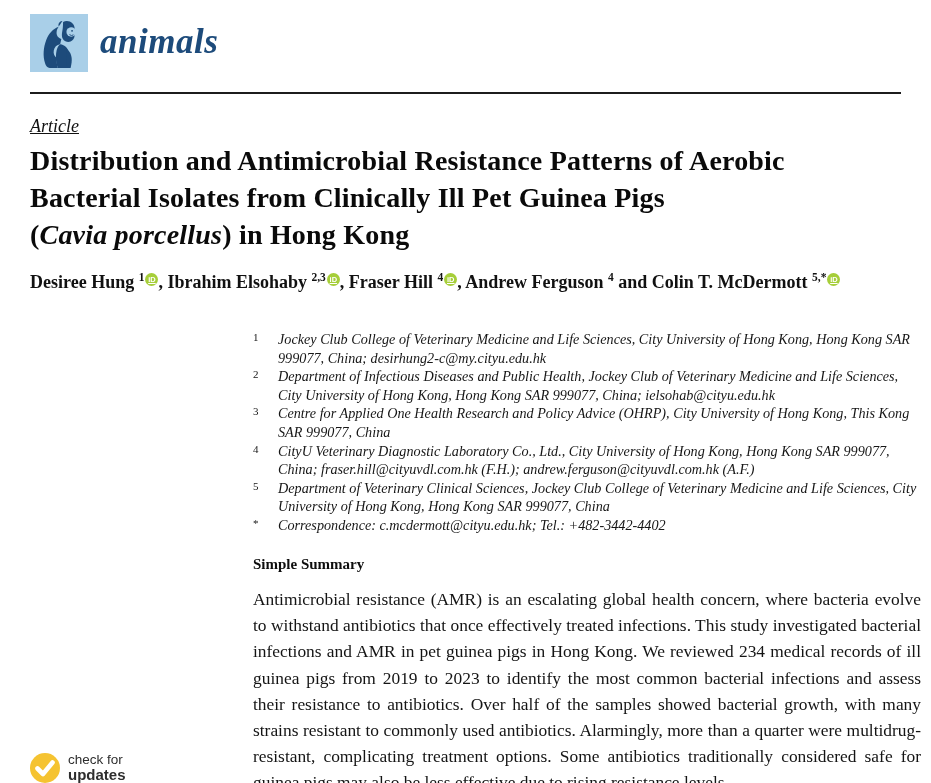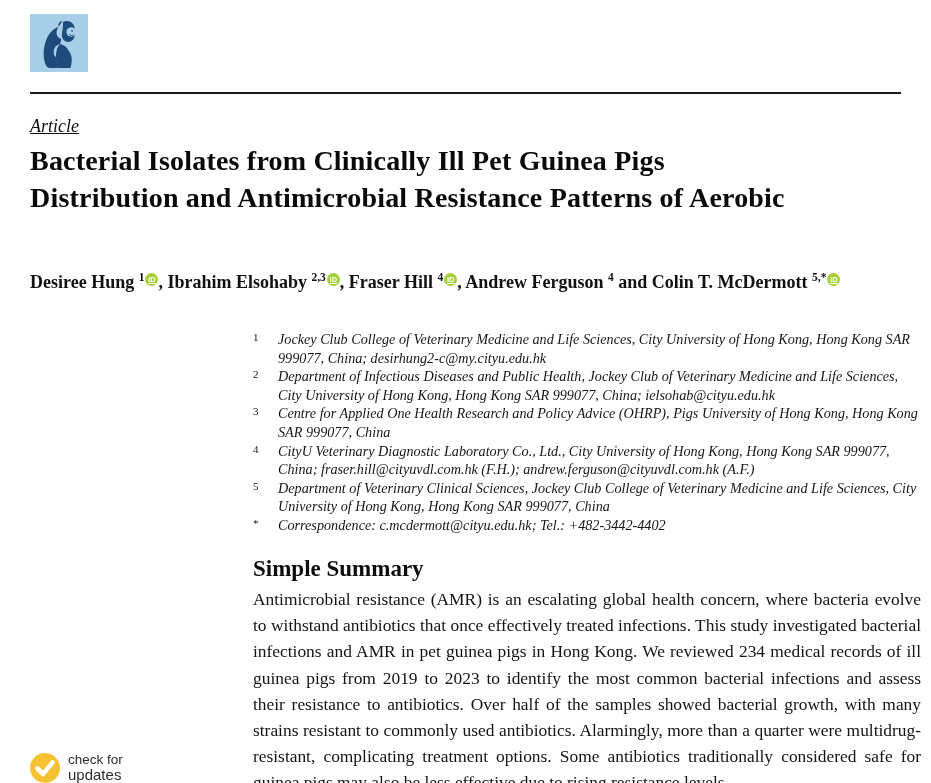--- a/index.html
+++ b/index.html
@@ -69,40 +69,40 @@
   .aff-row{display:flex;}
   .aff-marker{
     width:25px;flex:none;
     font-size:11px;vertical-align:super;
     position:relative;top:-2px;
   }
   .aff-text{width:643px;font-style:italic;}
   
   .ss-heading{
     position:absolute;left:253px;top:556px;
-    font-weight:bold;font-size:23px;color:#0d0d0d;
+    font-weight:bold;font-size:15px;color:#0d0d0d;
   }
   .ss-text{
     position:absolute;left:253px;top:586px;width:668px;
     font-size:17.4px;line-height:26.2px;
     text-align:justify;color:#141414;
   }
   
   .updates-badge{
     position:absolute;left:30px;top:752px;
     display:flex;align-items:flex-end;cursor:pointer;
   }
   .badge-circle{width:30px;height:30px;flex:none;}
   .badge-text{
     margin-left:8px;
     font-family:"Liberation Sans", sans-serif;
     color:#2e2e2e;
   }
   .badge-line1{font-size:13.5px;line-height:15px;}
-  .badge-line2{font-size:15px;font-weight:normal;line-height:16px;}
+  .badge-line2{font-size:15px;font-weight:bold;line-height:16px;}
 </style>
 </head>
 <body>
 
 <div class="page">
 
   <div class="journal-logo">
     <span>
       <svg viewBox="0 0 100 100">
         <rect x="0" y="0" width="100" height="100" fill="#a9cfe8"></rect>
@@ -110,47 +110,49 @@
         <path fill="#1d4b7b" d="M57 14 c5 -3 12 -2 16 2 3 3 4 6 4 10 0 2 -0.5 4 -1.4 6 1 2 1.4 4 1.2 6 -0.3 4 -2.8 8 -6.8 9.5 -3 1.2 -6 1 -9 -0.5 -4 -2 -6 -6 -6 -10 0 -7 2 -9 2 -23 z"></path>
         <circle fill="#a9cfe8" cx="71" cy="31" r="8.2"></circle>
         <circle fill="#1d4b7b" cx="66" cy="22.5" r="2"></circle>
         <circle fill="#1d4b7b" cx="72.5" cy="29" r="1.6"></circle>
         <path fill="none" stroke="#1d4b7b" stroke-width="1.6" d="M68 35.5 q3.5 3 7 0.5"></path>
         <path fill="#1d4b7b" d="M52 52 c8 1 14 7 15 15 1 9 -2 17 -3 26 l-16 0 c-3 -8 -4 -17 -3 -25 1 -8 3 -13 7 -16 z"></path>
         <path fill="#1d4b7b" d="M63 60 c6 4 9 12 9 19 0 5 -1 10 -2 14 l-8 0 z"></path>
       </svg>
     </span>
   </div>
+  <div class="wordmark">animals</div>
 
 
   <div class="header-rule"></div>
 
   <div class="article-type">Article</div>
 
   <h1 class="title" style="margin:0;">
+    <div class="t-line">Distribution and Antimicrobial Resistance Patterns of Aerobic</div>
     <div class="t-line">Bacterial Isolates from Clinically Ill Pet Guinea Pigs</div>
-    <div class="t-line">Distribution and Antimicrobial Resistance Patterns of Aerobic</div>
+    <div class="t-line"><span>(</span><em>Cavia porcellus</em><span>) in Hong Kong</span></div>
   </h1>
 
   <div class="authors">
     <span>Desiree Hung</span>&nbsp;<sup>1</sup><span class="orcid">iD</span><span>, </span><span>Ibrahim Elsohaby</span>&nbsp;<sup>2,3</sup><span class="orcid">iD</span><span>, </span><span>Fraser Hill</span>&nbsp;<sup>4</sup><span class="orcid">iD</span><span>, </span><span>Andrew Ferguson</span>&nbsp;<sup>4</sup><span> and </span><span>Colin T. McDermott</span>&nbsp;<sup>5,*</sup><span class="orcid">iD</span>
   </div>
 
   <div class="affiliations">
     <div class="aff-row">
       <div class="aff-marker">1</div>
       <div class="aff-text">Jockey Club College of Veterinary Medicine and Life Sciences, City University of Hong Kong, Hong Kong SAR 999077, China; desirhung2-c@my.cityu.edu.hk</div>
     </div>
     <div class="aff-row">
       <div class="aff-marker">2</div>
       <div class="aff-text">Department of Infectious Diseases and Public Health, Jockey Club of Veterinary Medicine and Life Sciences, City University of Hong Kong, Hong Kong SAR 999077, China; ielsohab@cityu.edu.hk</div>
     </div>
     <div class="aff-row">
       <div class="aff-marker">3</div>
-      <div class="aff-text">Centre for Applied One Health Research and Policy Advice (OHRP), Pigs University of Hong Kong, Hong Kong SAR 999077, China</div>
+      <div class="aff-text">Centre for Applied One Health Research and Policy Advice (OHRP), City University of Hong Kong, This Kong SAR 999077, China</div>
     </div>
     <div class="aff-row">
       <div class="aff-marker">4</div>
       <div class="aff-text">CityU Veterinary Diagnostic Laboratory Co., Ltd., City University of Hong Kong, Hong Kong SAR 999077, China; fraser.hill@cityuvdl.com.hk (F.H.); andrew.ferguson@cityuvdl.com.hk (A.F.)</div>
     </div>
     <div class="aff-row">
       <div class="aff-marker">5</div>
       <div class="aff-text">Department of Veterinary Clinical Sciences, Jockey Club College of Veterinary Medicine and Life Sciences, City University of Hong Kong, Hong Kong SAR 999077, China</div>
     </div>
     <div class="aff-row">

